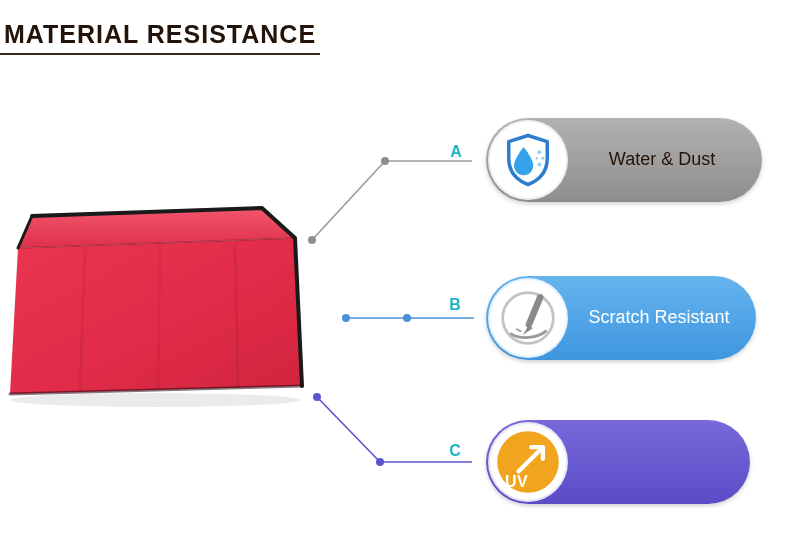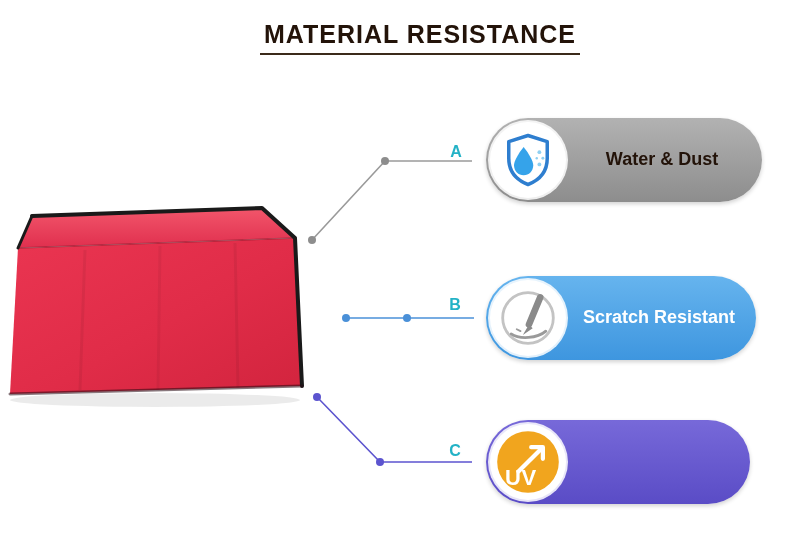--- a/index.html
+++ b/index.html
@@ -1,21 +1,21 @@
 <!DOCTYPE html>
 <html><head>
 <meta charset="utf-8">
 <style>
   html,body{margin:0;padding:0;background:#fff;}
   .canvas{
     position:relative;width:800px;height:546px;background:#ffffff;
     font-family:"Liberation Sans", sans-serif;overflow:hidden;
   }
   
-  .title-wrap{position:absolute;top:20px;left:0;width:760px;text-align:center;padding-left:40px;}
+  .title-wrap{position:absolute;top:20px;left:0;width:760px;}
   .title{
     display:inline-block;font-size:25px;font-weight:700;letter-spacing:1px;
     color:#231309;border-bottom:2px solid #3b2a1a;padding:0 4px 4px 4px;
   }
   
   .cover-svg{position:absolute;left:0;top:198px;}
   .connector-svg{position:absolute;left:0;top:0;pointer-events:none;}
   
   .callout-letter{
     position:absolute;font-size:16px;font-weight:700;color:#23b2c6;
@@ -36,28 +36,28 @@
     position:absolute;left:4px;top:50%;transform:translateY(-50%);
     width:76px;height:76px;border-radius:50%;background:#fff;
     display:flex;align-items:center;justify-content:center;
     box-shadow:0 0 0 2px rgba(255,255,255,0.85);
   }
   .pill-text{
     margin-left:86px;flex:1;text-align:center;display:flex;
     flex-direction:column;justify-content:center;line-height:1.2;
     padding-right:10px;
   }
-  .pill-text .line{font-size:18px;font-weight:700;}
+  .pill-text .line{font-size:18px;font-weight:400;}
   .pill-a .line1{color:#231309;}
   .pill-a .line2{color:#7c2d12;}
   .pill-b .line1,.pill-c .line1{color:#ffffff;text-align:center;}
   
   .uv-text{
     position:absolute;left:15px;bottom:9px;color:#fff;font-weight:700;
-    font-size:22px;letter-spacing:0.5px;
+    font-size:16px;letter-spacing:0.5px;
   }
 </style>
 </head>
 <body>
 
 <div class="canvas">
 
   <div class="title-wrap">
     <span class="title">MATERIAL RESISTANCE</span>
   </div>

